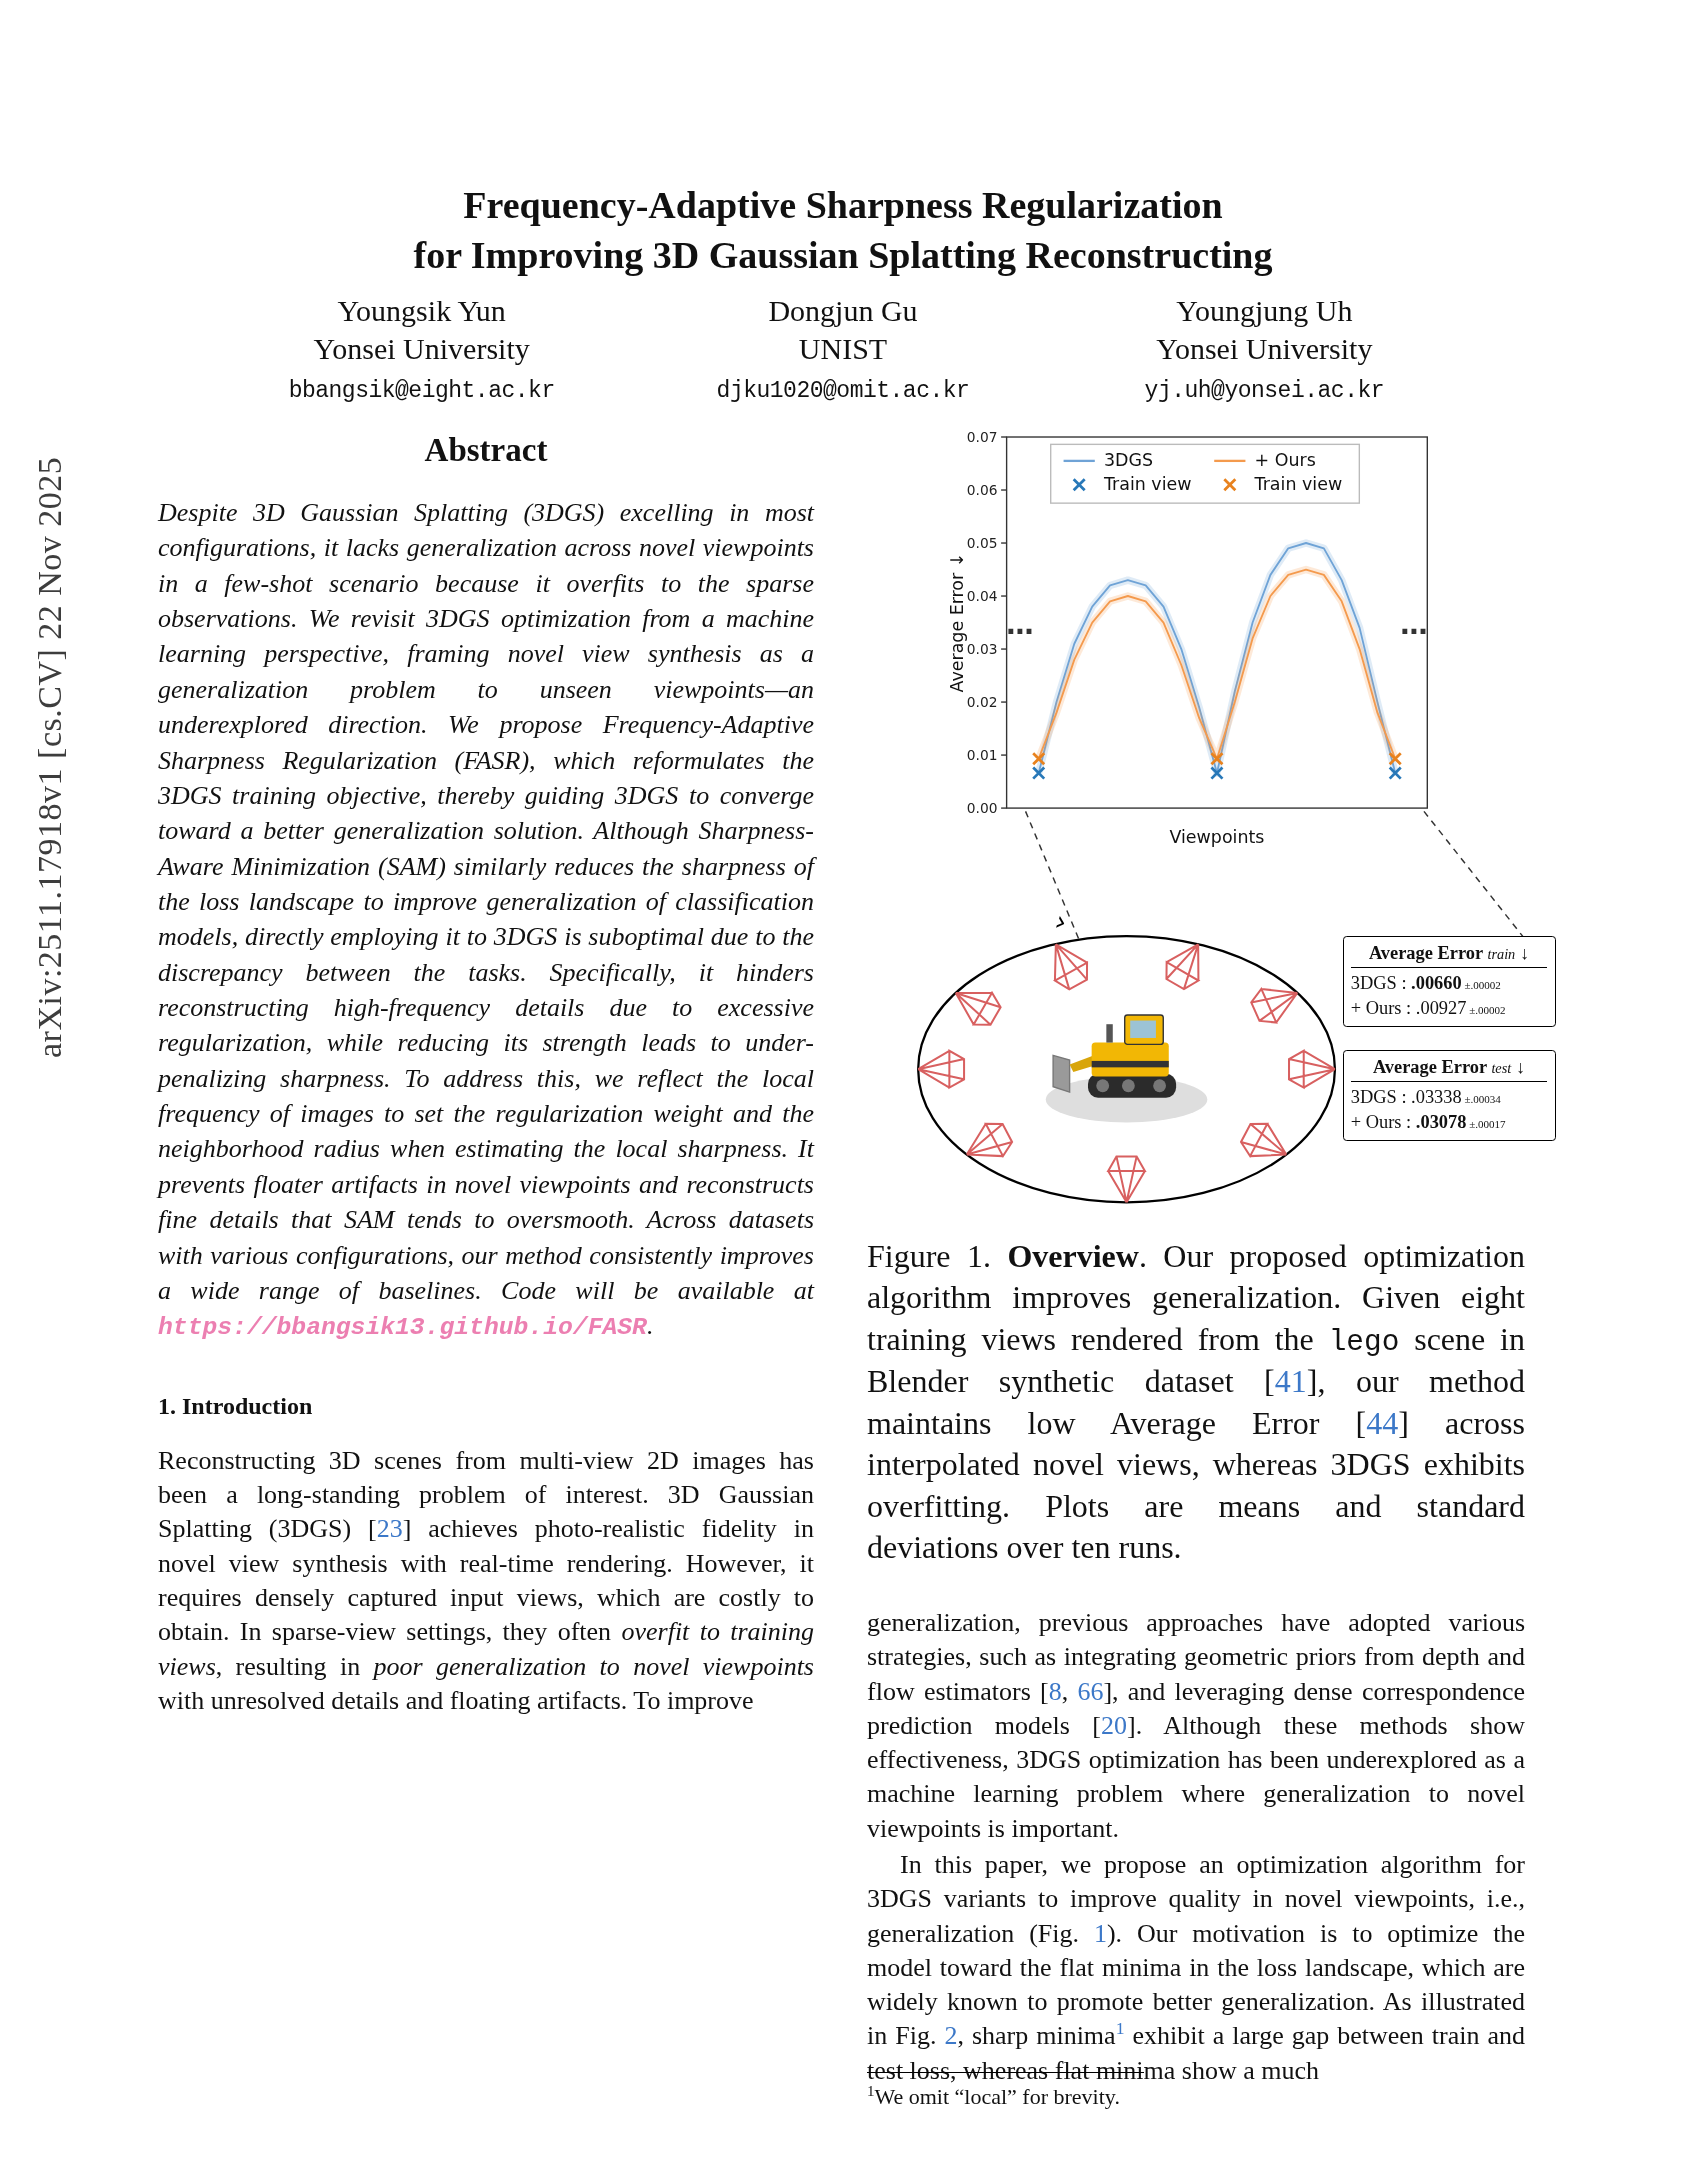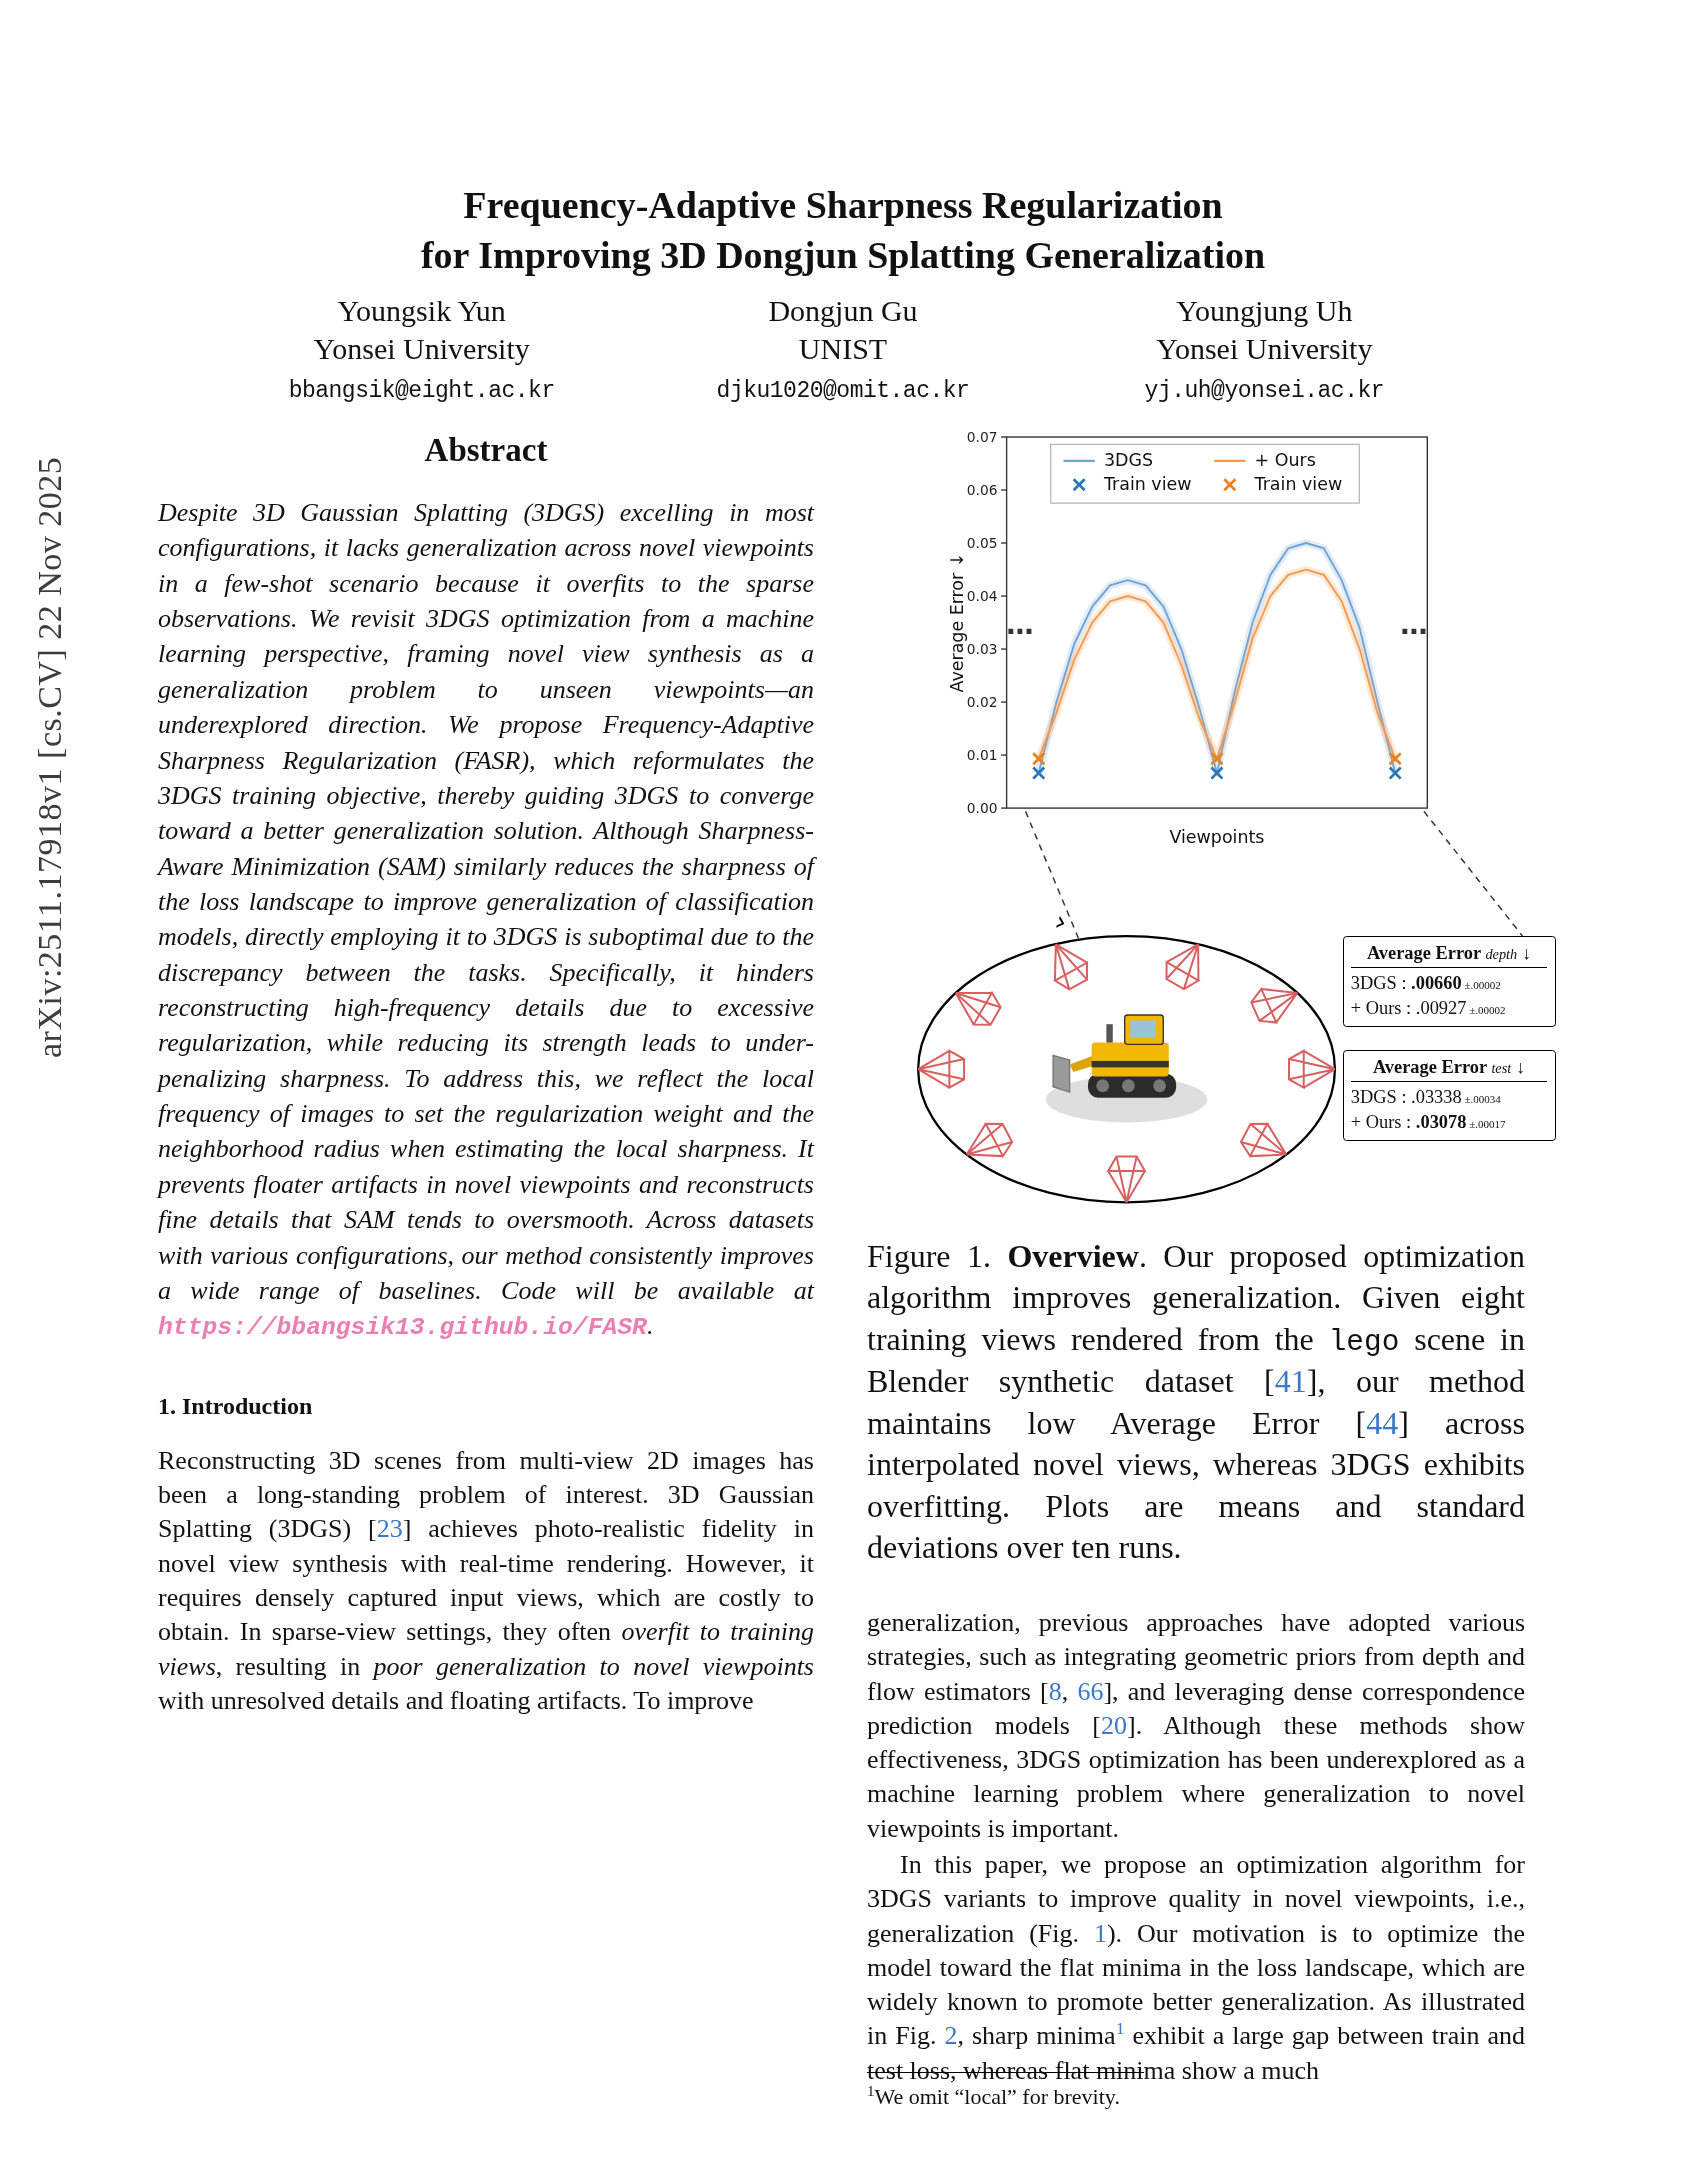--- a/index.html
+++ b/index.html
@@ -62,21 +62,21 @@
 </style>
 </head>
 <body>
 
 <div class="page">
 
   <div class="arxiv-banner">arXiv:2511.17918v1  [cs.CV]  22 Nov 2025</div>
 
   <div class="title-block">
     <div>Frequency-Adaptive Sharpness Regularization</div>
-    <div>for Improving 3D Dongjun Splatting Generalization</div>
+    <div>for Improving 3D Gaussian Splatting Reconstructing</div>
   </div>
 
   <div class="authors">
     <div class="author">
       <div class="author-name">Youngsik Yun</div>
       <div class="author-affil">Yonsei University</div>
       <div class="author-email">bbangsik@eight.ac.kr</div>
     </div>
     <div class="author">
       <div class="author-name">Dongjun Gu</div>
@@ -181,21 +181,21 @@
           <circle cx="36" cy="25" r="7" fill="#777"></circle>
           <rect x="-38" y="-22" width="84" height="37" rx="4" fill="#f2b705"></rect>
           <rect x="-38" y="-2" width="84" height="7" fill="#333"></rect>
           <rect x="-22" y="-42" width="7" height="20" fill="#555"></rect>
           <rect x="-2" y="-52" width="42" height="32" rx="3" fill="#f2b705" stroke="#333" stroke-width="1.5"></rect>
           <rect x="4" y="-46" width="28" height="19" fill="#9cc3d5"></rect>
         </g>
       </svg>
 
       <div class="stat-box" style="left:481px;top:512px;">
-        <div class="stat-title"><span class="seg-bold">Average Error </span><span class="seg-iti">depth</span><span class="seg-bold"> ↓</span></div>
+        <div class="stat-title"><span class="seg-bold">Average Error </span><span class="seg-iti">train</span><span class="seg-bold"> ↓</span></div>
         <div class="stat-row"><span>3DGS  : </span><span class="seg-bold">.00660</span><span class="seg-tiny"> ±.00002</span></div>
         <div class="stat-row"><span>+ Ours : </span><span>.00927</span><span class="seg-tiny"> ±.00002</span></div>
       </div>
 
       <div class="stat-box" style="left:481px;top:626px;">
         <div class="stat-title"><span class="seg-bold">Average Error </span><span class="seg-iti">test</span><span class="seg-bold"> ↓</span></div>
         <div class="stat-row"><span>3DGS  : </span><span>.03338</span><span class="seg-tiny"> ±.00034</span></div>
         <div class="stat-row"><span>+ Ours : </span><span class="seg-bold">.03078</span><span class="seg-tiny"> ±.00017</span></div>
       </div>
     </div>

